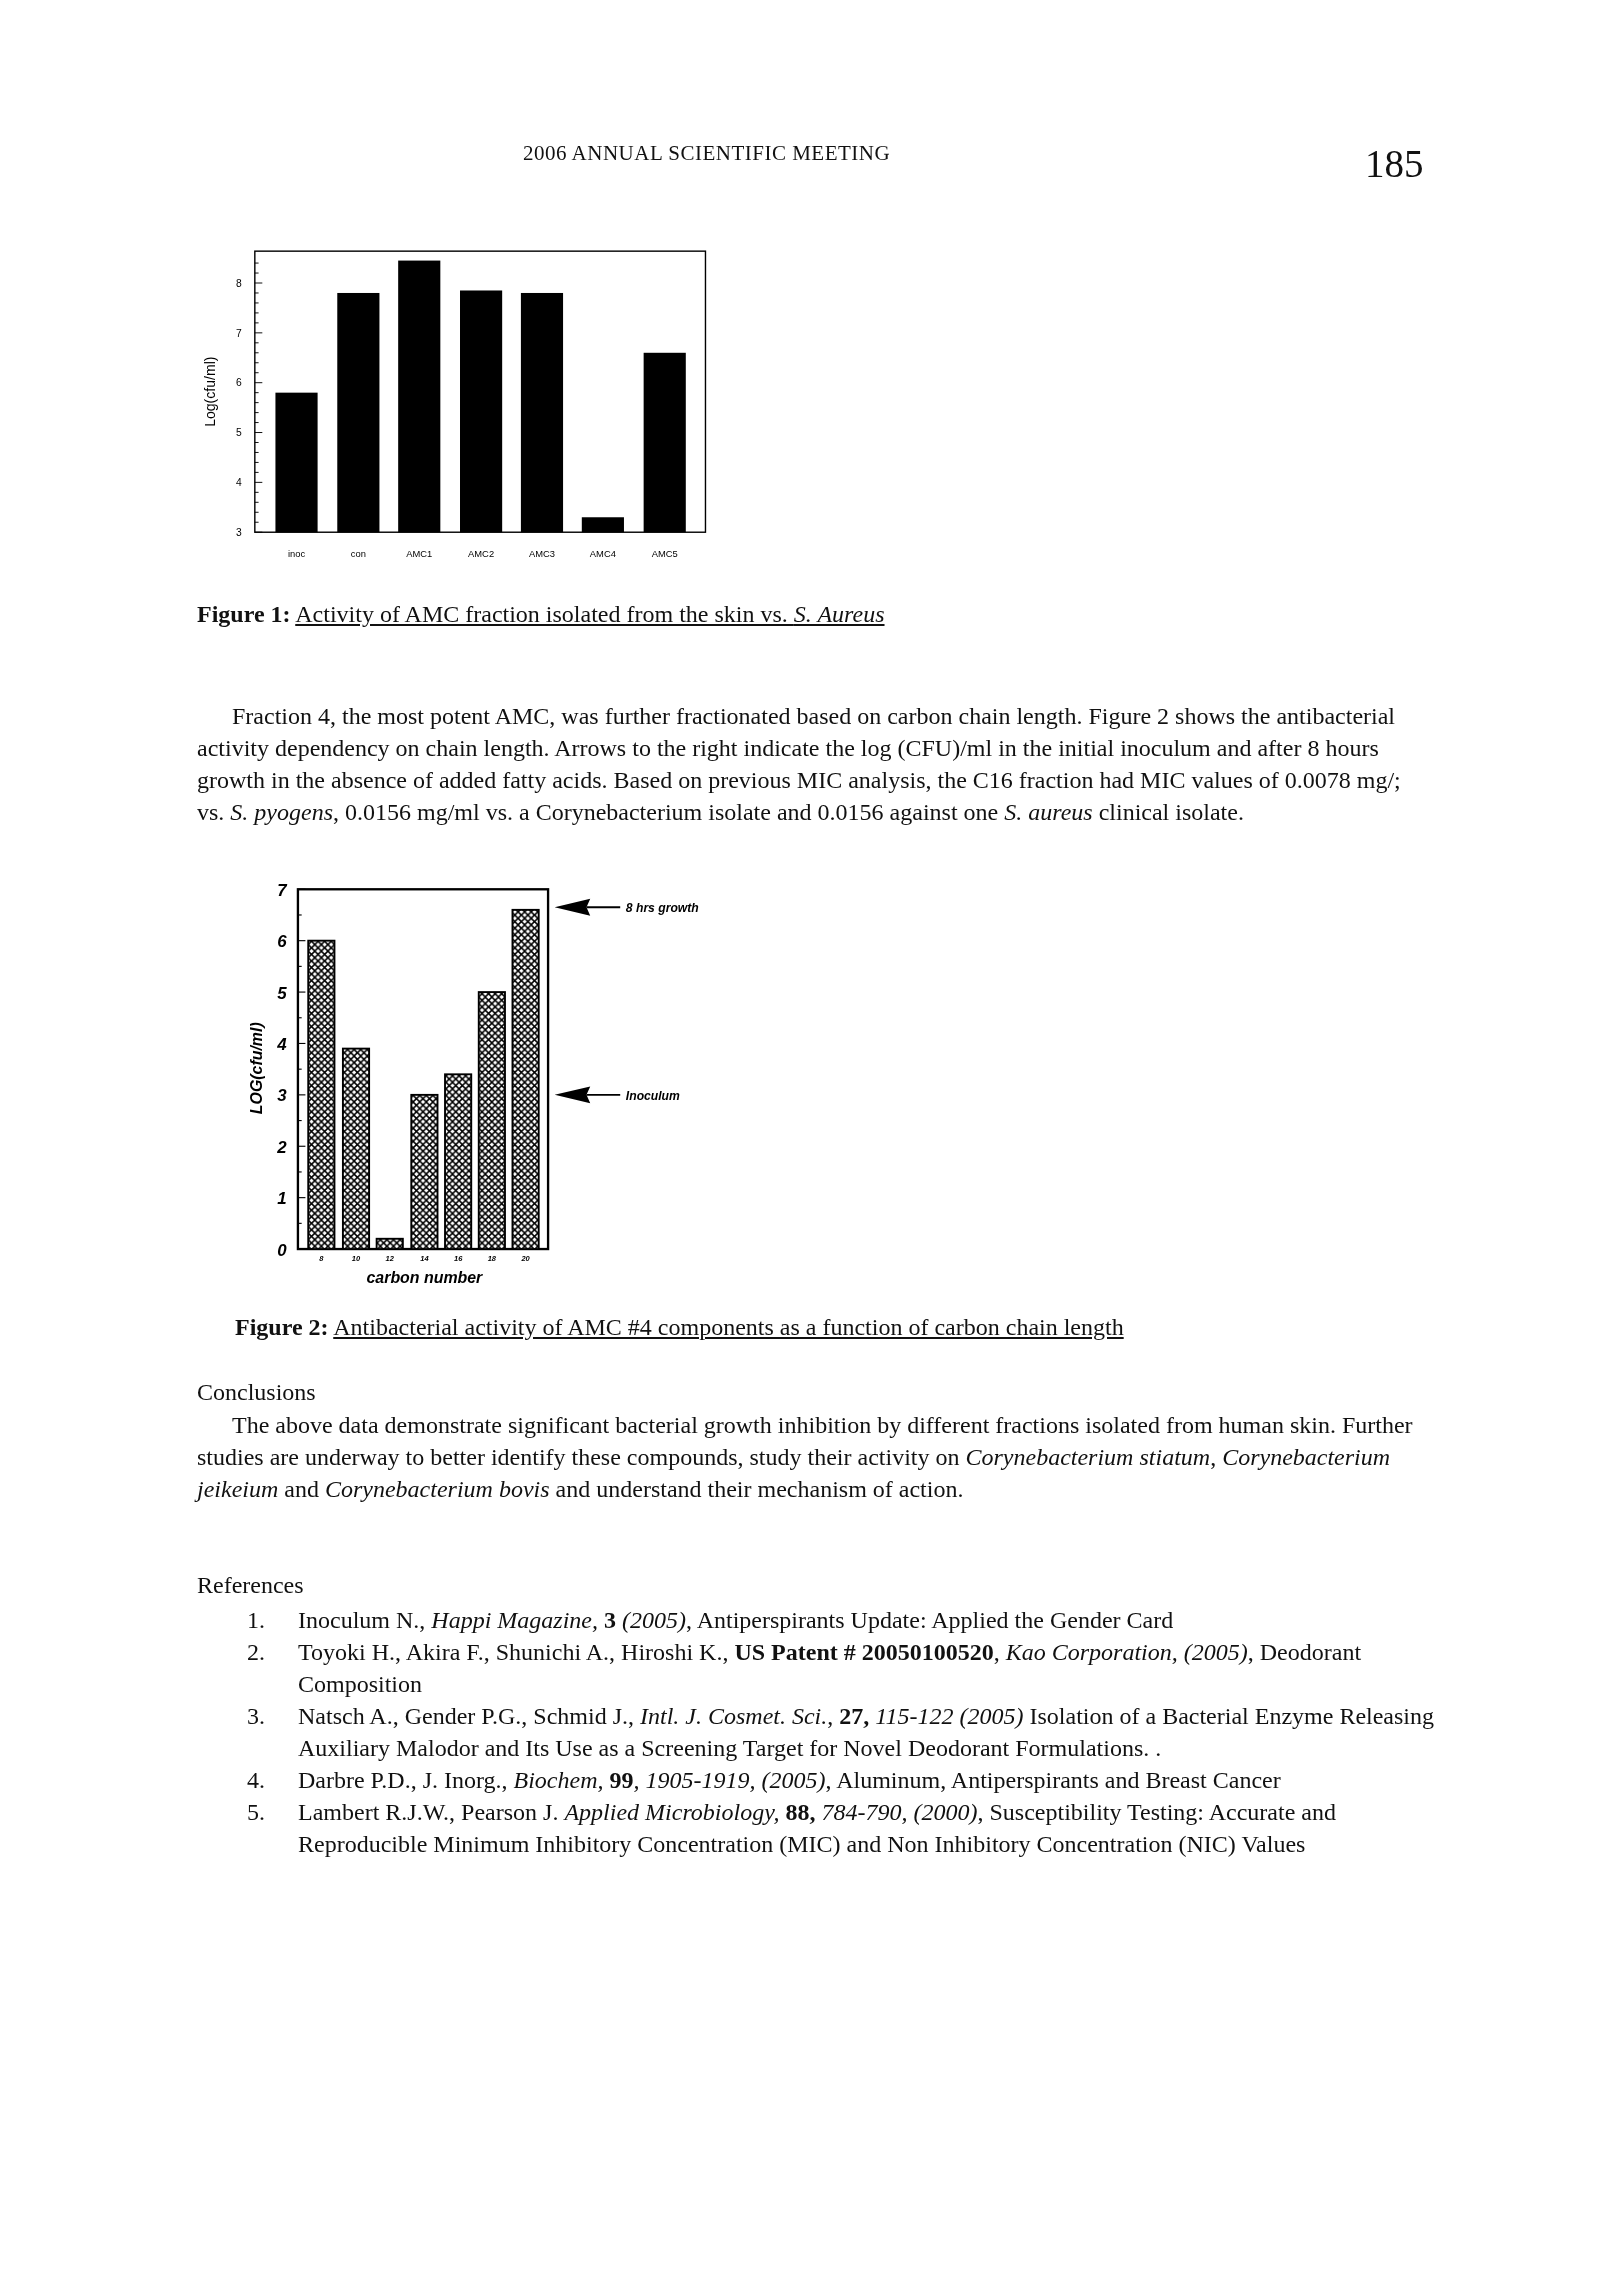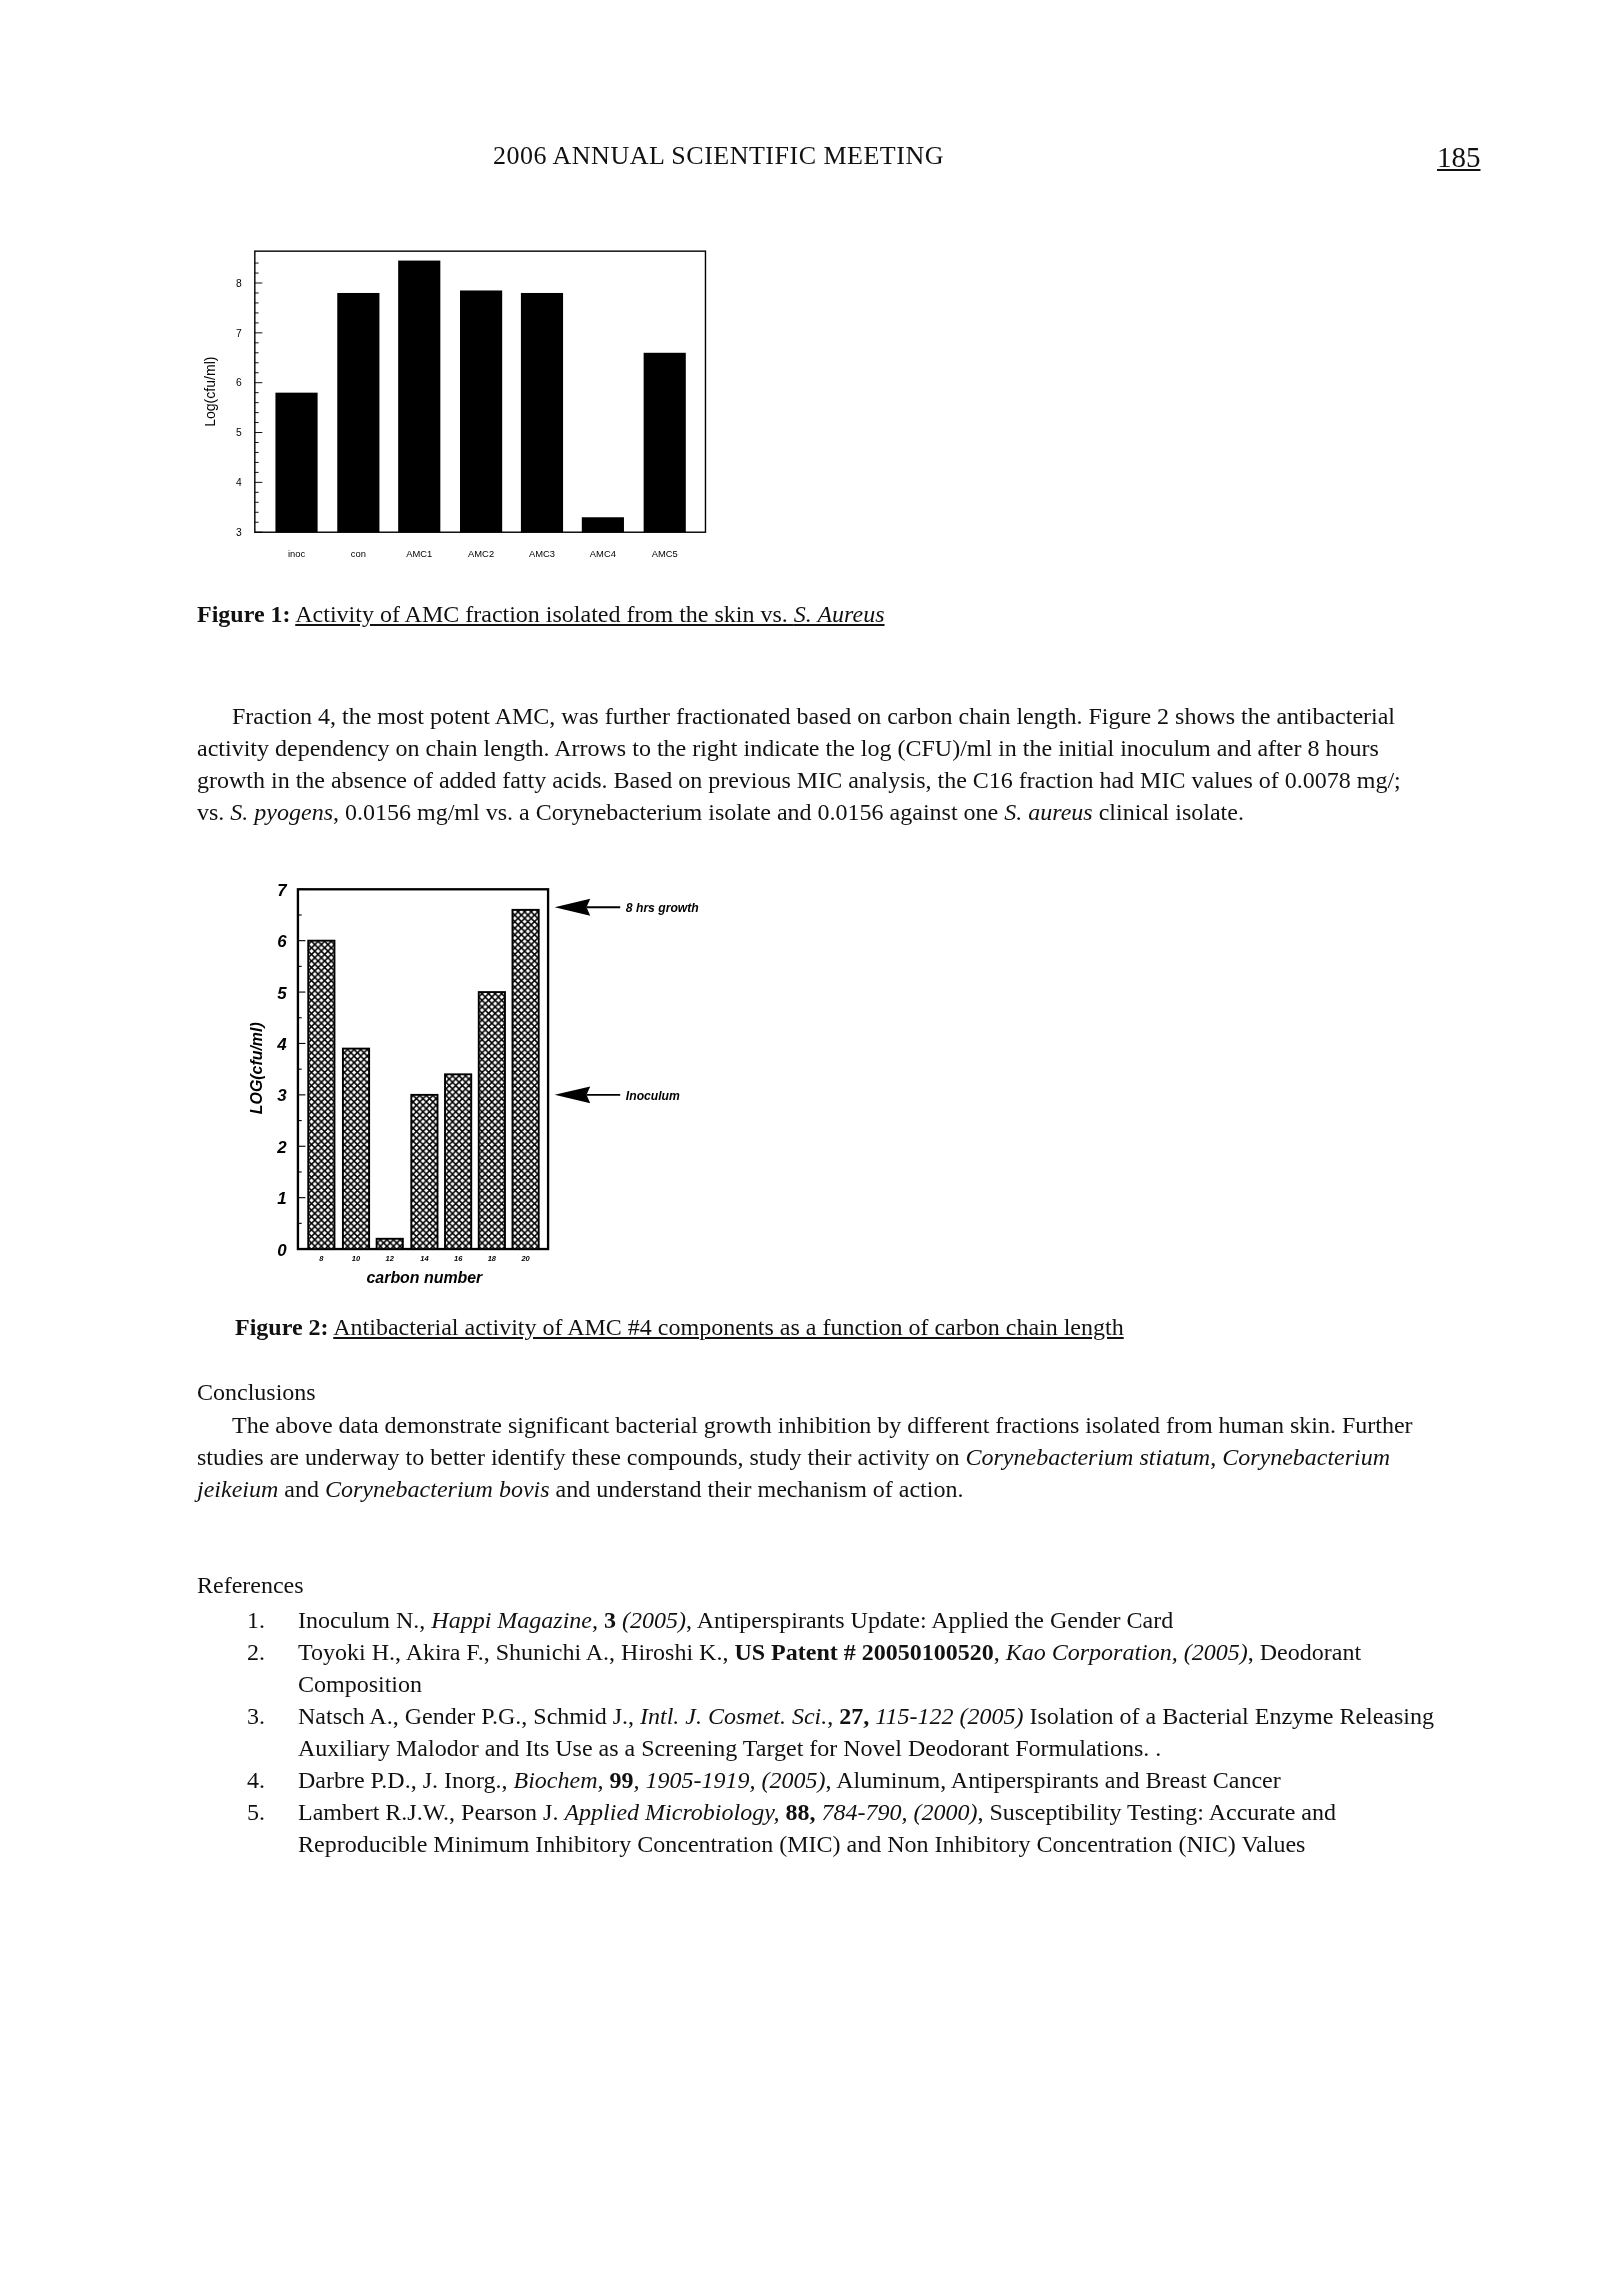--- a/index.html
+++ b/index.html
@@ -1,20 +1,20 @@
 <!DOCTYPE html>
 <html style="font-size:15px"><head>
 <meta charset="utf-8">
 <style>
   html, body { margin: 0; padding: 0; background: #ffffff; }
   body { width: 1603px; height: 2286px; position: relative; overflow: hidden;
          font-family: "Liberation Serif", "DejaVu Serif", serif; color: #111; }
   .abs { position: absolute; }
-  .running-head { top: 141px; left: 493px; font-size: 26px; letter-spacing: 0.5px; white-space: nowrap; }
-  .page-num { top: 141px; left: 1437px; font-size: 29px; text-decoration: underline; }
+  .running-head { top: 141px; left: 523px; font-size: 21px; letter-spacing: 0.5px; white-space: nowrap; }
+  .page-num { top: 141px; left: 1365px; font-size: 39px; }
   .caption { font-size: 24px; white-space: nowrap; text-align: center; }
   .caption b { font-weight: bold; }
   .caption .u { text-decoration: underline; }
   .para { font-size: 24px; line-height: 32px; width: 1237px; }
   .para .indent { display: inline-block; width: 35px; }
   .para i { }
   .heading { font-size: 24px; }
   .refs { font-size: 24px; line-height: 32px; }
   .ref { position: relative; padding-left: 101px; width: 1152px; }
   .ref .num { position: absolute; left: 50px; top: 0; }

